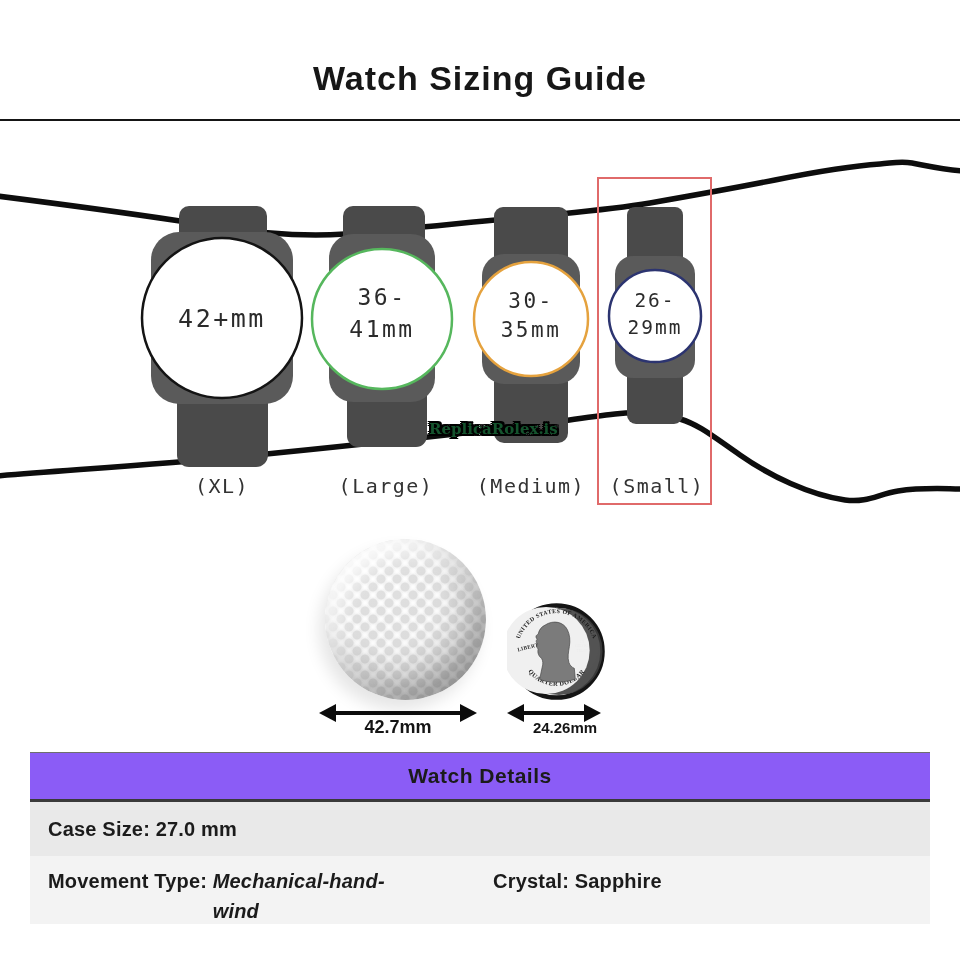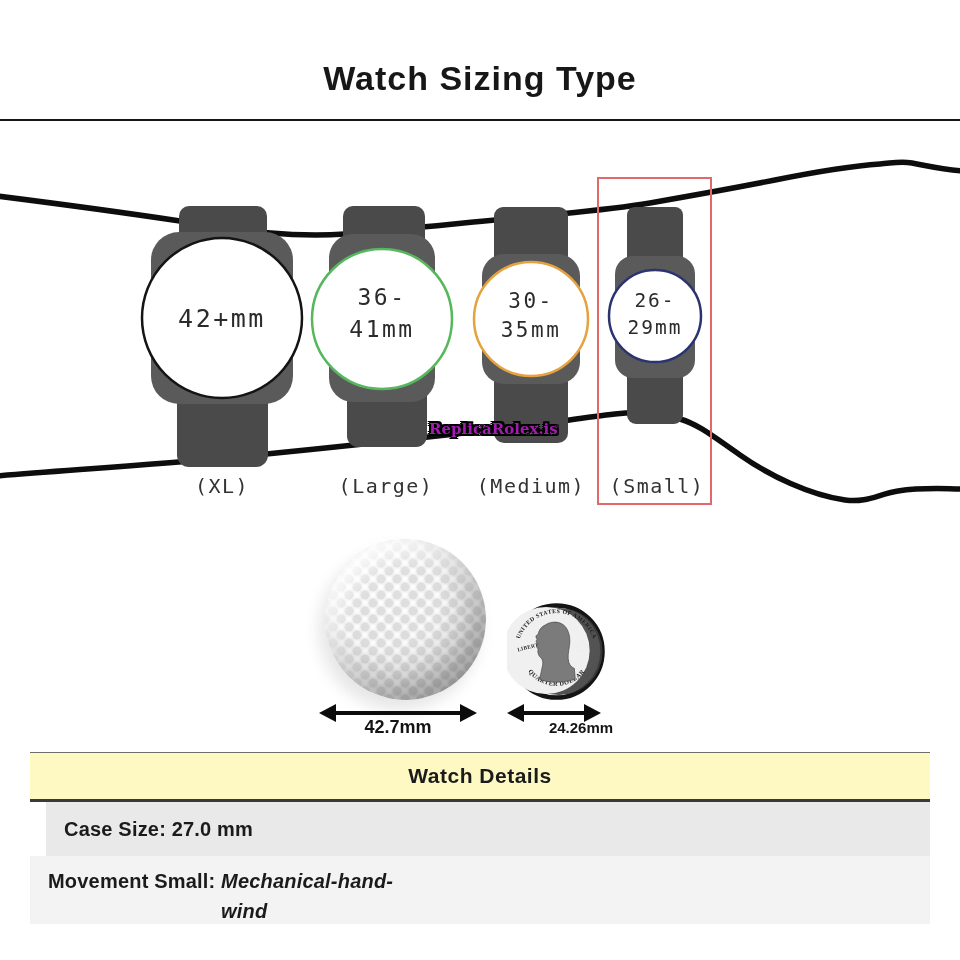--- a/index.html
+++ b/index.html
@@ -17,21 +17,21 @@
   .strap{fill:#4a4a4a;}
   .case{fill:#5a5a5a;}
   .dial{fill:#ffffff;stroke-width:2.5;}
   .dial-text{font-family:"DejaVu Sans Mono", monospace;fill:#2b2b2b;text-anchor:middle;}
   .watch-label{font-family:"DejaVu Sans Mono", monospace;fill:#333333;text-anchor:middle;
     font-size:20px;letter-spacing:1.5px;}
   .highlight-rect{fill:none;stroke-width:2px;}
 
   
   .watermark{position:absolute;left:429px;top:420px;font-family:"DejaVu Serif", serif;
-    font-weight:bold;font-size:15px;color:#a21caf;white-space:nowrap;
+    font-weight:bold;font-size:15px;color:#14532d;white-space:nowrap;
     text-shadow:-2px -2px 0 #000,2px -2px 0 #000,-2px 2px 0 #000,2px 2px 0 #000,
                 0 -2px 0 #000,0 2px 0 #000,-2px 0 0 #000,2px 0 0 #000;}
 
   
   .golf-ball{position:absolute;left:325px;top:539px;width:161px;height:161px;border-radius:50%;
     background-image:
       radial-gradient(circle at 50% 50%, rgba(0,0,0,0.12) 4px, rgba(0,0,0,0.04) 5px, transparent 7px),
       radial-gradient(circle at 50% 50%, rgba(0,0,0,0.12) 4px, rgba(0,0,0,0.04) 5px, transparent 7px),
       radial-gradient(circle at 36% 30%, #ffffff 0%, #fbfbfb 38%, #ececec 60%, #d2d2d2 78%, #b3b3b3 96%);
     background-size:16px 16px,16px 16px,100% 100%;
@@ -46,41 +46,41 @@
   
   .arrow{position:absolute;height:0;border-top:4px solid #0c0c0c;}
   .arrow::before,.arrow::after{content:"";position:absolute;top:-11px;width:0;height:0;
     border-top:9px solid transparent;border-bottom:9px solid transparent;}
   .arrow::before{left:-17px;border-right:17px solid #0c0c0c;}
   .arrow::after{right:-17px;border-left:17px solid #0c0c0c;}
   .arrow-golf{left:336px;top:711px;width:124px;}
   .arrow-coin{left:524px;top:711px;width:60px;}
   .measure-label{position:absolute;text-align:center;font-weight:700;color:#141414;}
   .label-golf{left:338px;top:717px;width:120px;font-size:18px;}
-  .label-coin{left:531px;top:719px;width:100px;font-size:15px;}
+  .label-coin{left:515px;top:719px;width:100px;font-size:15px;}
 
   
   .details{position:absolute;left:30px;top:752px;width:900px;border-top:1px solid #6e6e6e;color:#1b1b1b;}
-  .details-header{height:46px;background:#fef9c3;display:flex;align-items:center;justify-content:center;
+  .details-header{height:46px;background:#8b5cf6;display:flex;align-items:center;justify-content:center;
     font-size:21px;font-weight:700;letter-spacing:0.5px;}
   .details-divider{height:3px;background:#3a3a3a;}
   .details-row{display:grid;grid-template-columns:445px 1fr;padding:0 18px;font-size:20px;}
-  .row-a{background:#e9e9e9;height:54px;align-items:center;margin-left:16px;}
+  .row-a{background:#e9e9e9;height:54px;align-items:center;}
   .row-b{background:#f3f3f3;height:58px;align-items:start;padding-top:10px;box-sizing:content-box;}
   .row-b .cell{line-height:30px;}
   .cell .lbl{font-weight:600;letter-spacing:0.2px;}
   .cell .val{font-weight:700;letter-spacing:0.2px;}
   .val-narrow{display:inline-block;max-width:196px;vertical-align:top;font-style:italic;}
 </style>
 </head>
 <body>
 
 <div class="stage">
 
-  <div class="page-title">Watch Sizing Type</div>
+  <div class="page-title">Watch Sizing Guide</div>
   <div class="title-rule"></div>
 
   <svg class="diagram" width="960" height="560" viewBox="0 0 960 560">
 
     <path class="arm" d="M -3,196 C 60,204 120,212 180,221 C 240,230 290,238 345,234 C 400,230 480,221 560,214
          C 590,211 620,208 650,203 C 690,196 730,189 775,180 C 815,172 850,166 880,164
          C 893,163 900,161 912,163 C 928,166 946,170 963,171"></path>
     <path class="arm" d="M -3,476 C 70,470 150,465 235,457 C 320,449 420,438 500,429 C 545,424 580,418 615,414
          C 640,411 660,413 680,419 C 700,425 715,438 740,455 C 770,476 810,495 845,500
          C 868,503 878,494 898,491 C 925,487 945,489 963,489"></path>
@@ -174,19 +174,23 @@
     <div class="details-header">Watch Details</div>
     <div class="details-divider"></div>
     <div class="details-row row-a">
       <div class="cell">
         <span class="lbl">Case Size:</span>
         <span class="val">27.0 mm</span>
       </div>
     </div>
     <div class="details-row row-b">
       <div class="cell">
-        <span class="lbl">Movement Small:</span>
+        <span class="lbl">Movement Type:</span>
         <span class="val val-narrow">Mechanical-hand-wind</span>
+      </div>
+      <div class="cell">
+        <span class="lbl">Crystal:</span>
+        <span class="val">Sapphire</span>
       </div>
     </div>
   </div>
 
 </div>
 
 </body></html>

